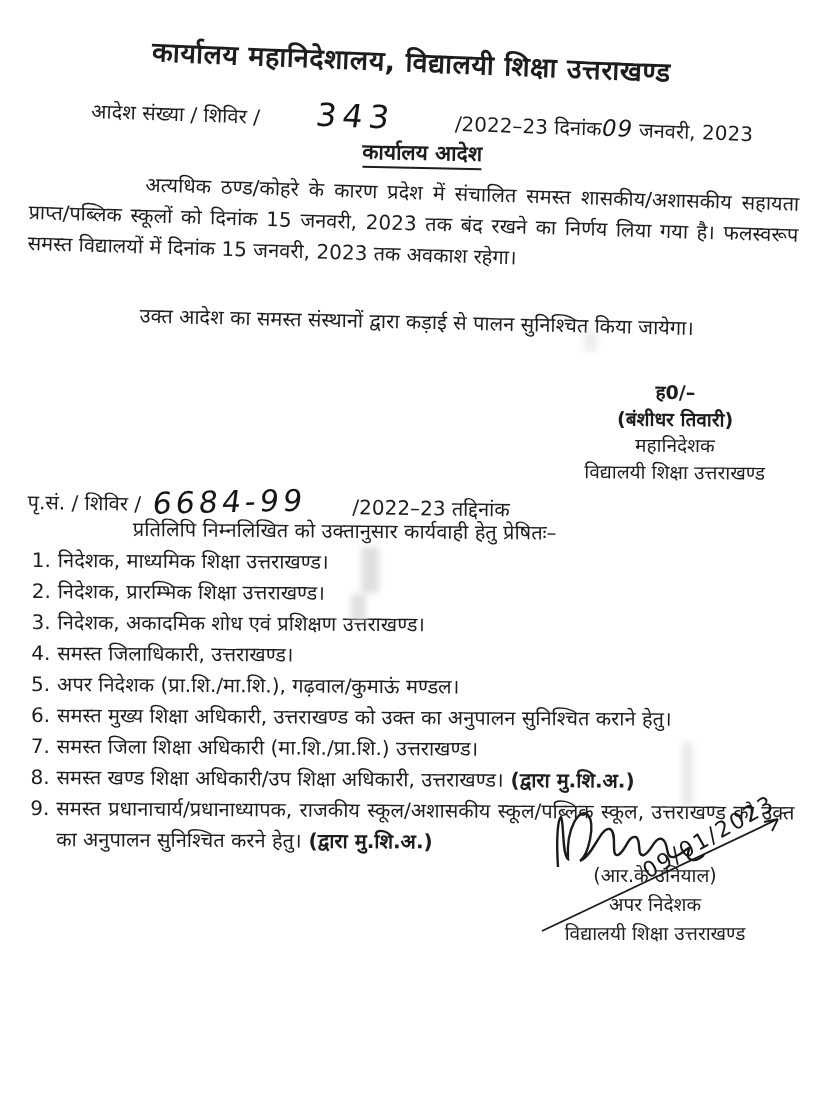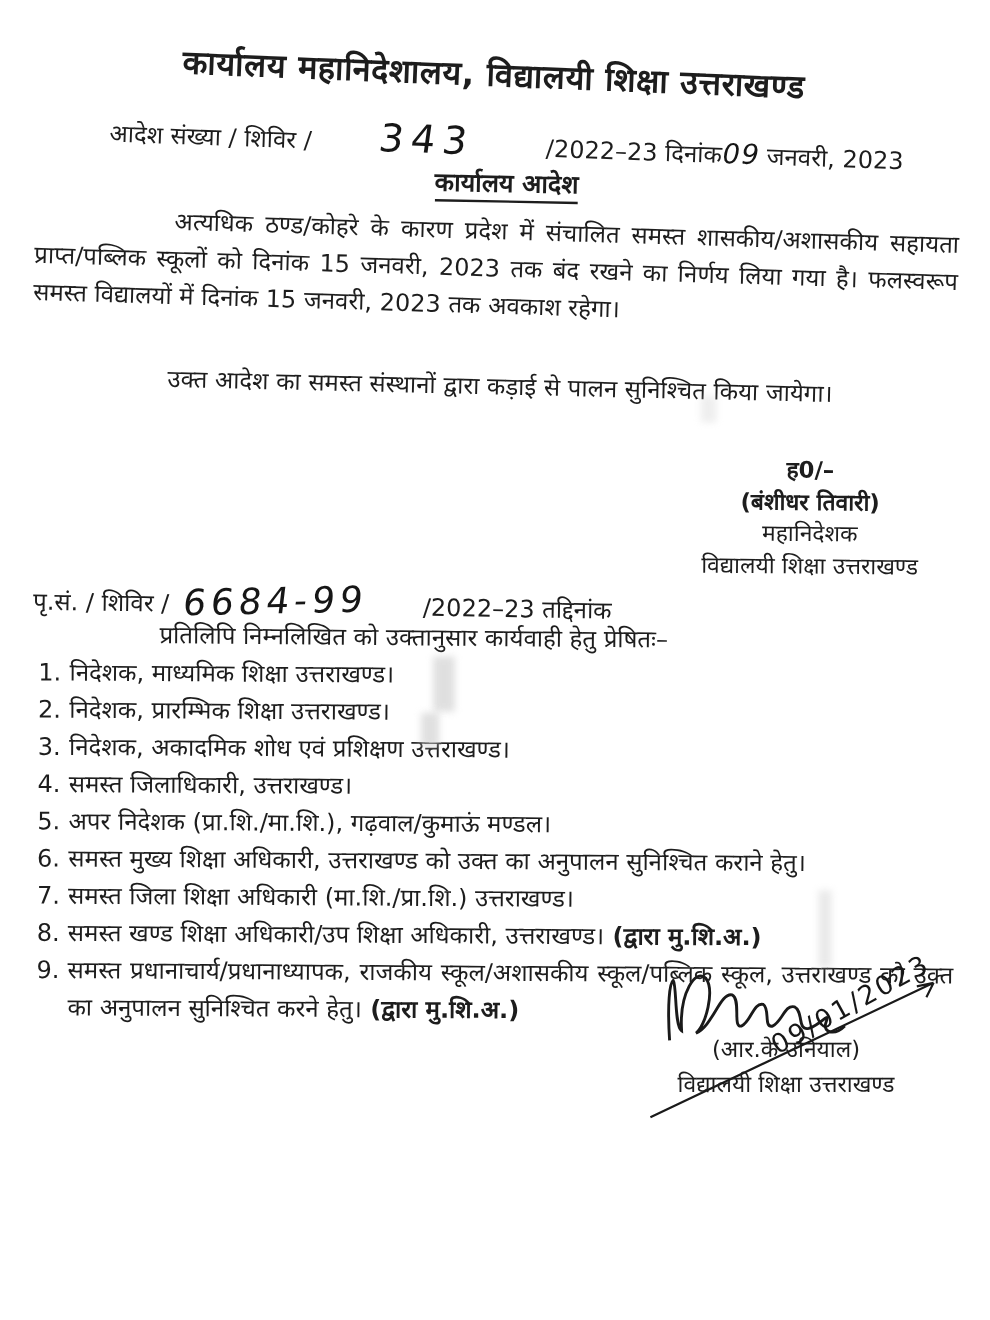--- a/index.html
+++ b/index.html
@@ -139,20 +139,21 @@
   </div>
 
   <svg class="abs sig-svg" viewBox="0 0 290 155">
     <path d="M30,70 C28,40 30,22 33,20 C36,24 34,58 40,62 C38,30 52,10 60,18 C68,28 60,58 52,64 C66,58 72,30 82,32 C90,36 82,60 90,58 C98,54 100,38 108,40 C114,44 108,60 116,58 C124,54 126,40 134,42 C142,46 136,62 146,60 C158,56 164,44 160,56 C158,64 168,66 176,58" stroke-width="2.4"></path>
     <path d="M14,134 L250,22 M250,22 L236,25 M250,22 L244,34" stroke-width="1.8"></path>
     <text transform="translate(120,82) rotate(-29)">09/01/2023</text>
   </svg>
 
   <div class="abs sigblock sig2">
     <div>(आर.के उनियाल)</div>
+    <div>अपर निदेशक</div>
     <div>विद्यालयी शिक्षा उत्तराखण्ड</div>
   </div>
 
   <div class="abs smudge sm1"></div>
   <div class="abs smudge sm2"></div>
   <div class="abs smudge sm3"></div>
   <div class="abs smudge sm4"></div>
 
 </div>
 

